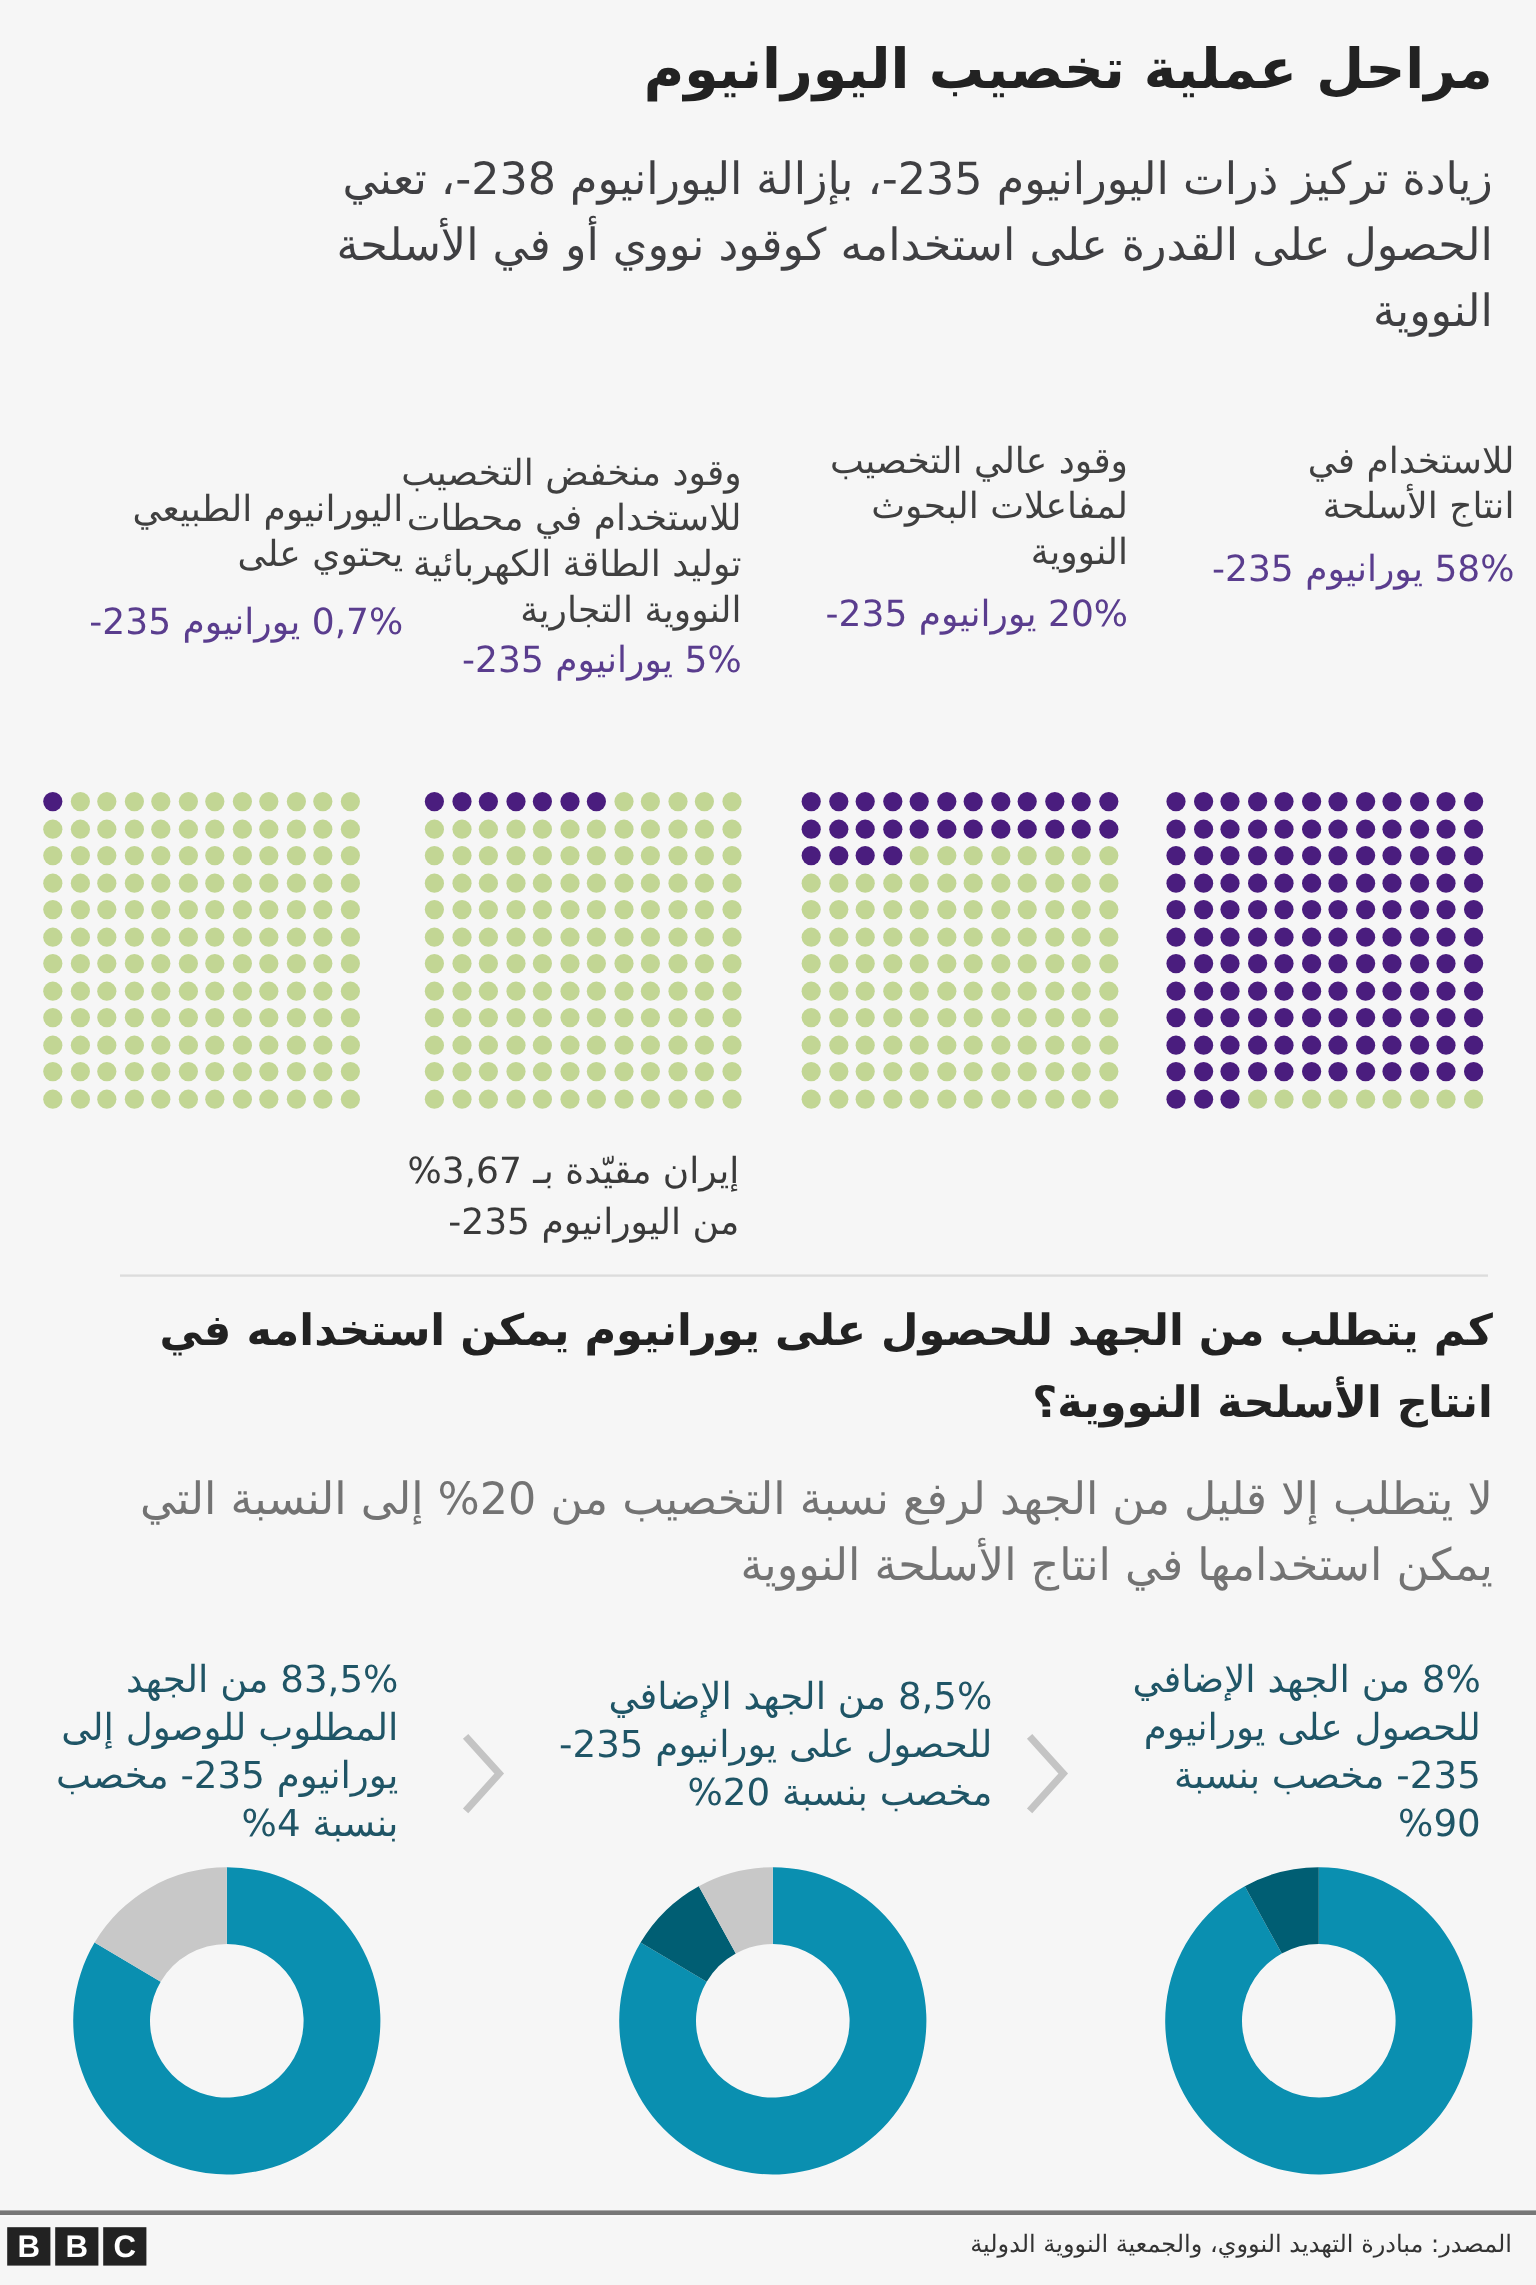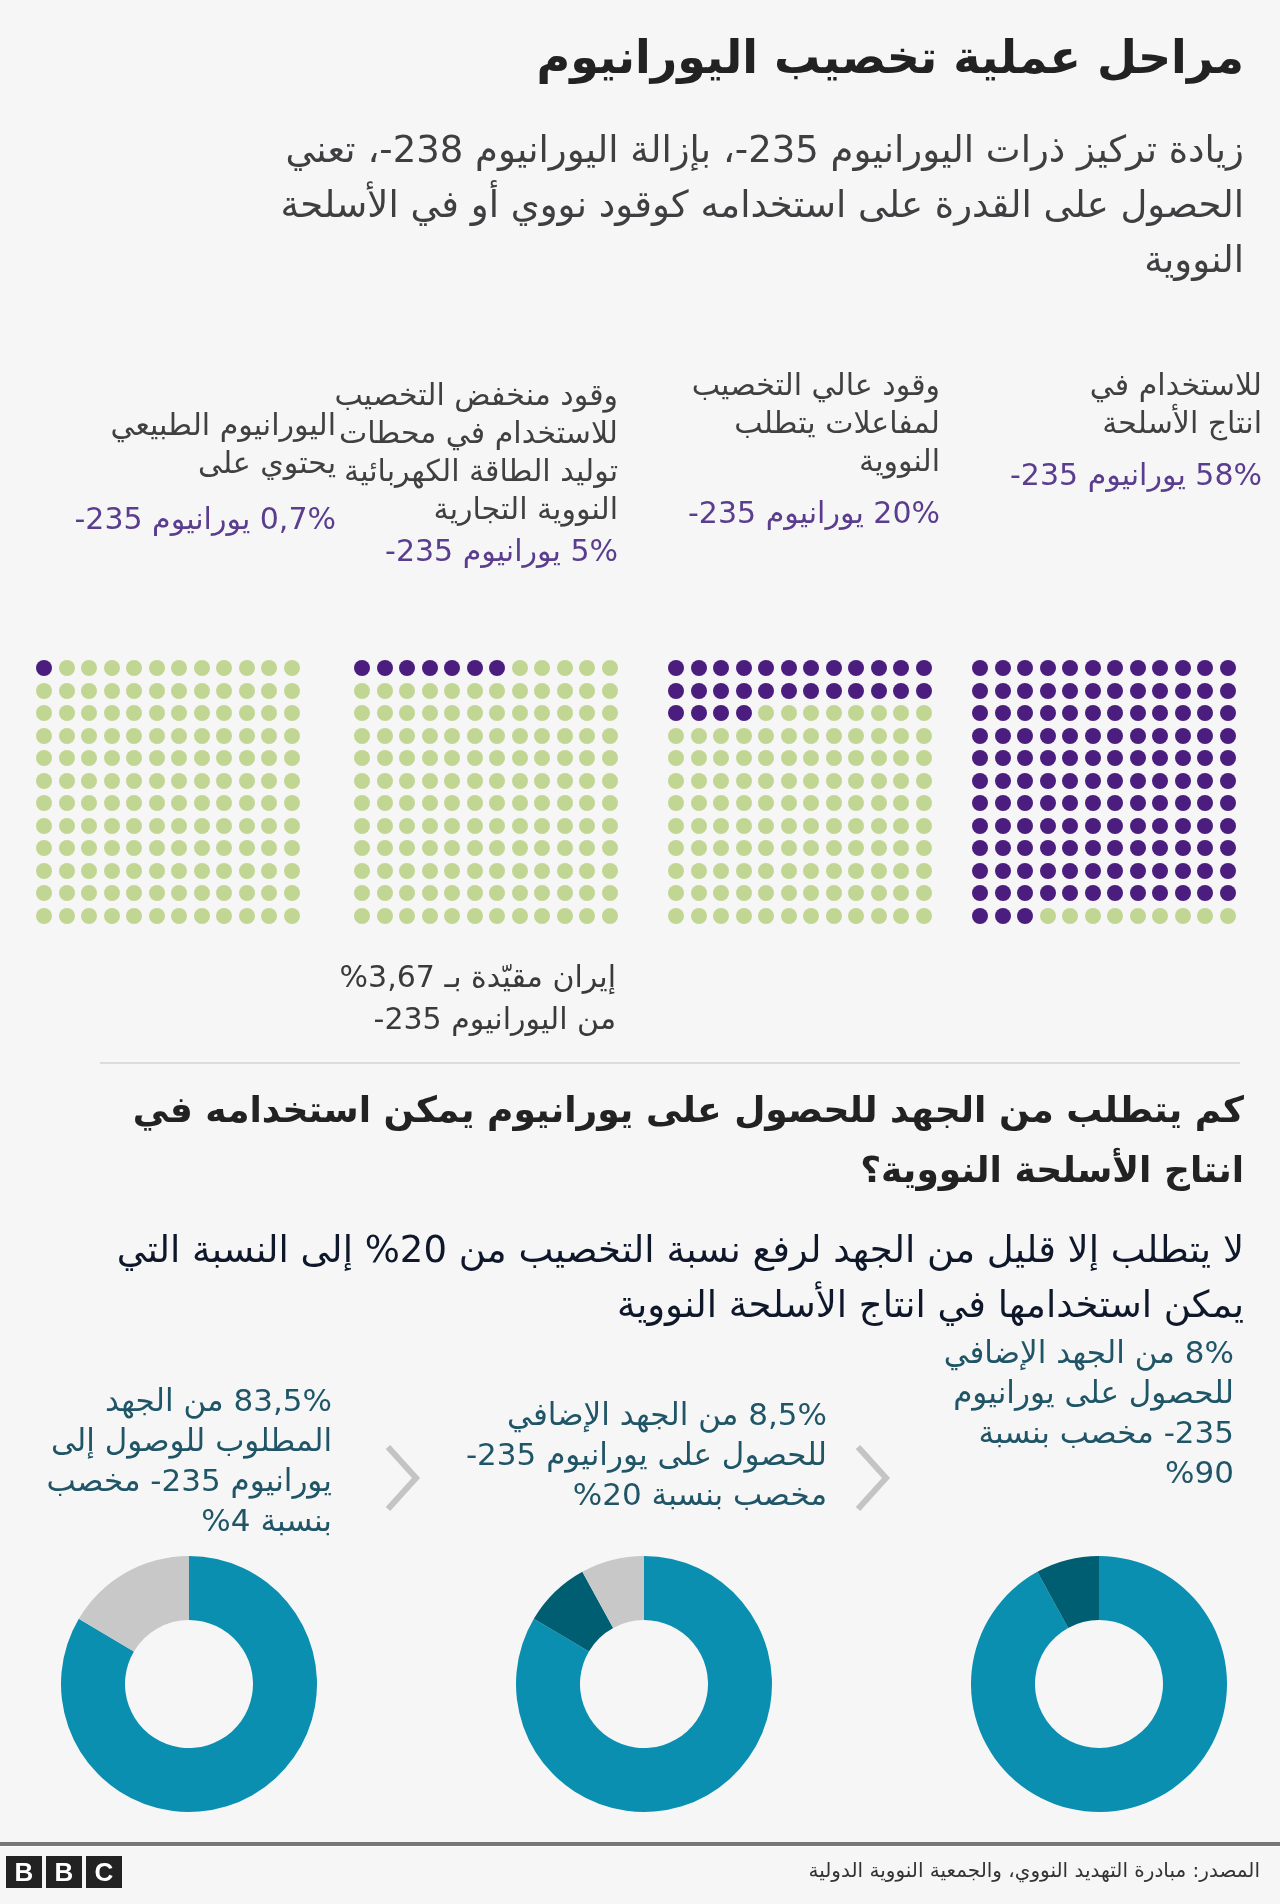--- a/index.html
+++ b/index.html
@@ -15,21 +15,21 @@
 
     .grid { position: absolute; top: 660px; width: 270px; height: 270px; display: grid; grid-template-columns: repeat(12, 22.5px); grid-template-rows: repeat(12, 22.5px); direction: ltr; }
     .dot { width: 16px; height: 16px; border-radius: 50%; background: #c2d694; }
     .dot.on { background: #4a1d7e; }
 
     .note { position: absolute; top: 956px; right: 664px; font-size: 30px; line-height: 42px; color: #3a3a3a; text-align: right; width: 320px; }
 
     .divider { position: absolute; top: 1062px; left: 100px; width: 1140px; height: 2px; background: #dcdcdc; }
 
     .q-title { position: absolute; top: 1080px; right: 36px; width: 1140px; font-size: 36px; line-height: 60px; font-weight: bold; color: #222; text-align: right; }
-    .q-sub { position: absolute; top: 1222px; right: 36px; width: 1160px; font-size: 37px; line-height: 55px; color: #0f172a; text-align: right; }
+    .q-sub { position: absolute; top: 1222px; right: 36px; width: 1160px; font-size: 37px; line-height: 55px; color: #737373; text-align: right; }
 
     .effort-label { position: absolute; font-size: 31px; line-height: 40px; color: #1f5566; text-align: right; }
     .chevron { position: absolute; width: 40px; height: 70px; }
 
     .donut { position: absolute; top: 1552px; width: 264px; height: 264px; }
 
     .footer-line { position: absolute; top: 1842px; left: 0; width: 1280px; height: 4px; background: #777; }
     .footer-line2 { position: absolute; top: 1846px; left: 0; width: 1280px; height: 1px; background: #fff; }
     .source { position: absolute; top: 1858px; right: 20px; font-size: 20px; color: #333; }
     .bbc { position: absolute; top: 1856px; left: 6px; display: flex; gap: 4px; direction: ltr; }
@@ -39,21 +39,21 @@
 <body>
 
 <div class="title">مراحل عملية تخصيب اليورانيوم</div>
 <div class="subtitle">زيادة تركيز ذرات اليورانيوم 235-، بإزالة اليورانيوم 238-، تعني الحصول على القدرة على استخدامه كوقود نووي أو في الأسلحة النووية</div>
 
 <div class="stage" style="top:366px; right:18px; width:280px;">
   <div class="stage-label" style="width:220px; margin-right:0; margin-left:auto;">للاستخدام في انتاج الأسلحة</div>
   <div class="stage-value">58% يورانيوم 235-</div>
 </div>
 <div class="stage" style="top:366px; right:340px; width:300px;">
-  <div class="stage-label" style="width:270px; margin-left:auto;">وقود عالي التخصيب لمفاعلات يتطلب النووية</div>
+  <div class="stage-label" style="width:270px; margin-left:auto;">وقود عالي التخصيب لمفاعلات البحوث النووية</div>
   <div class="stage-value">20% يورانيوم 235-</div>
 </div>
 <div class="stage" style="top:376px; right:662px; width:300px;">
   <div class="stage-label" style="width:300px; margin-left:auto;">وقود منخفض التخصيب للاستخدام في محطات توليد الطاقة الكهربائية النووية التجارية</div>
   <div class="stage-value" style="margin-top:4px;">5% يورانيوم 235-</div>
 </div>
 <div class="stage" style="top:406px; right:944px; width:300px;">
   <div class="stage-label" style="width:270px; margin-left:auto;">اليورانيوم الطبيعي يحتوي على</div>
   <div class="stage-value" style="margin-top:18px;">0,7% يورانيوم 235-</div>
 </div>
@@ -643,21 +643,21 @@
     <div class="dot"></div>
   </div>
 
 <div class="note">إيران مقيّدة بـ 3,67% من اليورانيوم 235-</div>
 
 <div class="divider"></div>
 
 <div class="q-title">كم يتطلب من الجهد للحصول على يورانيوم يمكن استخدامه في انتاج الأسلحة النووية؟</div>
 <div class="q-sub">لا يتطلب إلا قليل من الجهد لرفع نسبة التخصيب من 20% إلى النسبة التي يمكن استخدامها في انتاج الأسلحة النووية</div>
 
-<div class="effort-label" style="top:1332px; right:46px; width:330px;">8% من الجهد الإضافي للحصول على يورانيوم 235- مخصب بنسبة 90%</div>
+<div class="effort-label" style="top:1380px; right:46px; width:330px;">8% من الجهد الإضافي للحصول على يورانيوم 235- مخصب بنسبة 90%</div>
 <div class="effort-label" style="top:1394px; right:453px; width:390px;">8,5% من الجهد الإضافي للحصول على يورانيوم 235- مخصب بنسبة 20%</div>
 <div class="effort-label" style="top:1380px; right:948px; width:320px;">83,5% من الجهد المطلوب للوصول إلى يورانيوم 235- مخصب بنسبة 4%</div>
 
 <svg class="chevron" viewBox="0 0 40 70" style="top:1443px; left:382px;">
   <polyline points="6,4 34,35 6,66" fill="none" stroke="#c4c4c4" stroke-width="6"></polyline>
 </svg>
 <svg class="chevron" viewBox="0 0 40 70" style="top:1443px; left:852px;">
   <polyline points="6,4 34,35 6,66" fill="none" stroke="#c4c4c4" stroke-width="6"></polyline>
 </svg>
 

